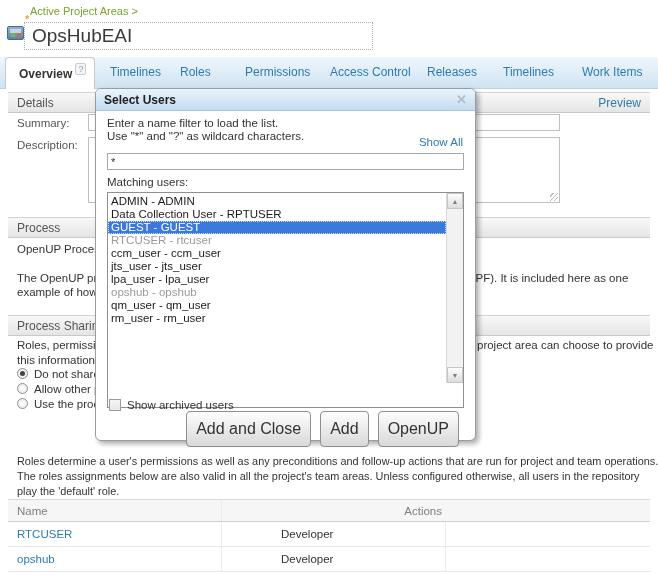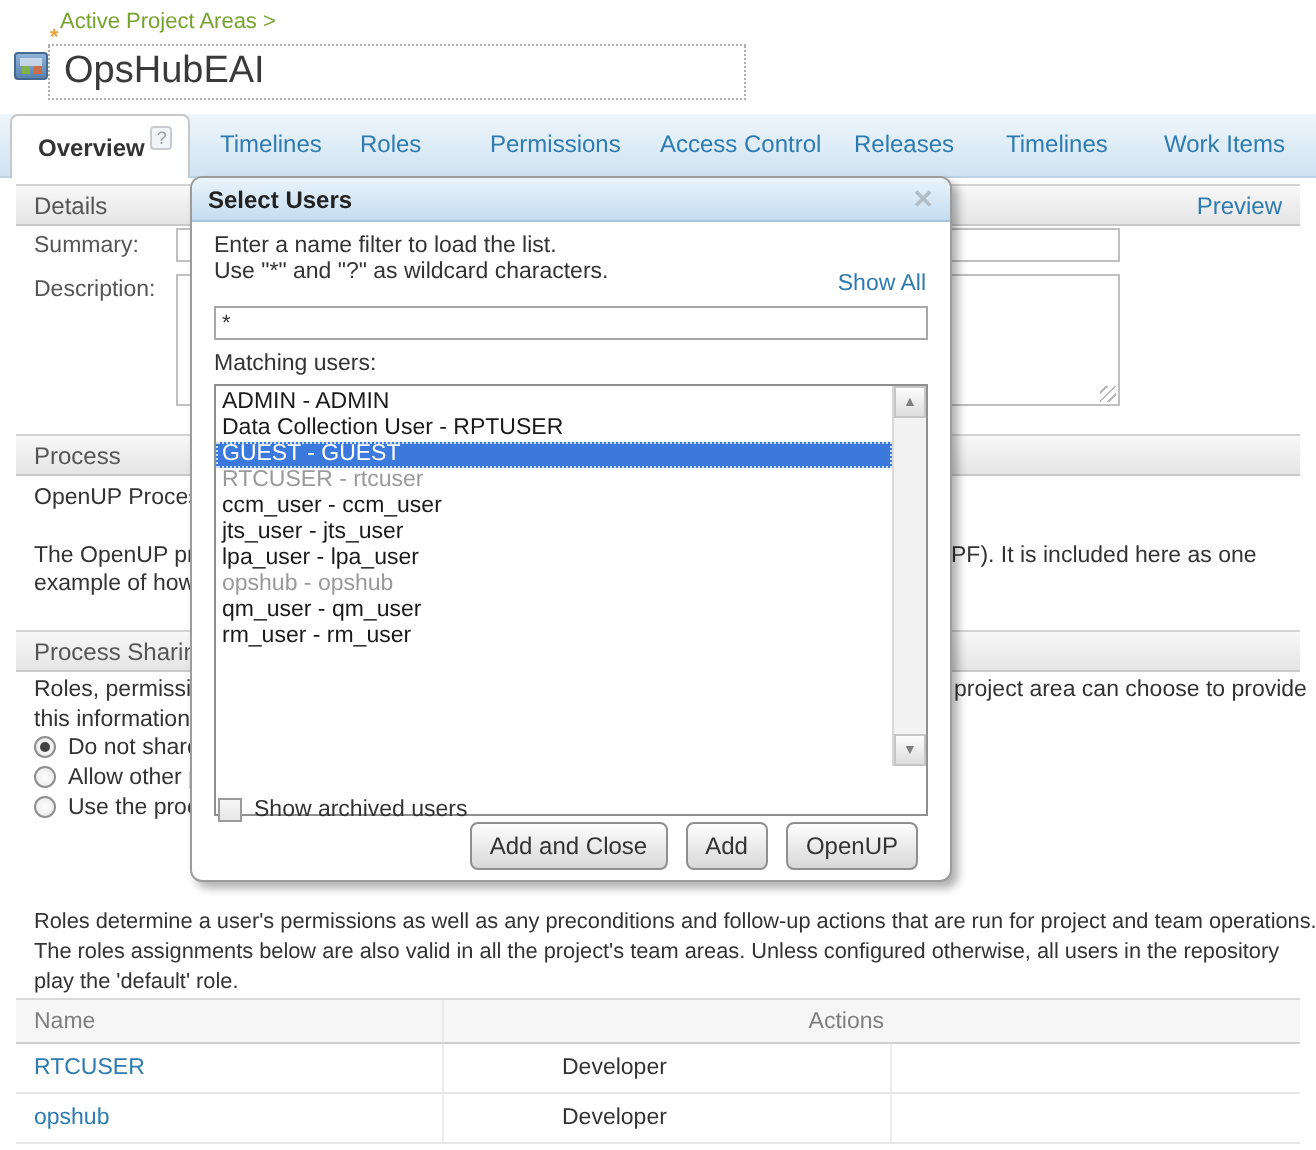--- a/index.html
+++ b/index.html
@@ -81,21 +81,21 @@
   #dlg-list { position:absolute; left:11px; top:103px; width:357px; height:216px; border:1px solid #8f8f8f; background:#fff; overflow:hidden; padding-top:2px; }
   .uitem { height:13px; line-height:13px; font-size:11.5px; color:#1a1a1a; padding-left:3px; white-space:nowrap; width:338px; cursor:default; }
   .uitem.selected { background:#3b79dd; color:#fff; outline:1px dotted #cfdffa; outline-offset:-1px; }
   .uitem.disabled { color:#9a9a9a; }
   #dlg-scroll { position:absolute; right:0; top:0; width:17px; height:190px; background:#f2f2f2; border-left:1px solid #d8d8d8; }
   .sbtn { position:absolute; left:0; width:16px; height:16px; background:linear-gradient(#fdfdfd,#dddddd); border:1px solid #c6c6c6; color:#7e7e7e; font-size:7px; display:flex; align-items:center; justify-content:center; cursor:pointer; }
   #sb-up { top:0; } #sb-down { bottom:0; }
   #dlg-check { position:absolute; left:13px; top:310px; width:12px; height:12px; border:1px solid #9b9b9b; background:linear-gradient(#f5f5f5,#e7e7e7); cursor:pointer; }
   #dlg-check-label { left:31px; top:310px; }
   #dlg-buttons { position:absolute; left:0; right:16px; top:322px; display:flex; justify-content:flex-end; gap:9px; }
-  .dbtn { height:24px; padding:0 9px; border:1px solid #8f8f8f; border-radius:4px; background:linear-gradient(#fefefe,#d8d8d8); font-size:12px; color:#333; display:flex; align-items:center; font-family:inherit; cursor:pointer; }
+  .dbtn { height:36px; padding:0 9px; border:1px solid #8f8f8f; border-radius:4px; background:linear-gradient(#fefefe,#d8d8d8); font-size:16px; color:#333; display:flex; align-items:center; font-family:inherit; cursor:pointer; }
 </style>
 </head>
 <body>
 
 <div id="screen">
 
   <div id="breadcrumb" class="abs">Active Project Areas &gt;</div>
   <div id="pa-icon" class="abs"></div>
   <div id="req-star" class="abs">*</div>
   <div id="title-box" class="abs">

